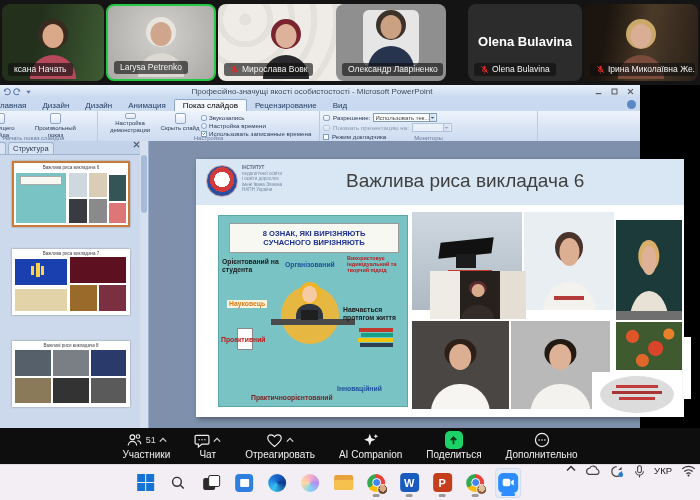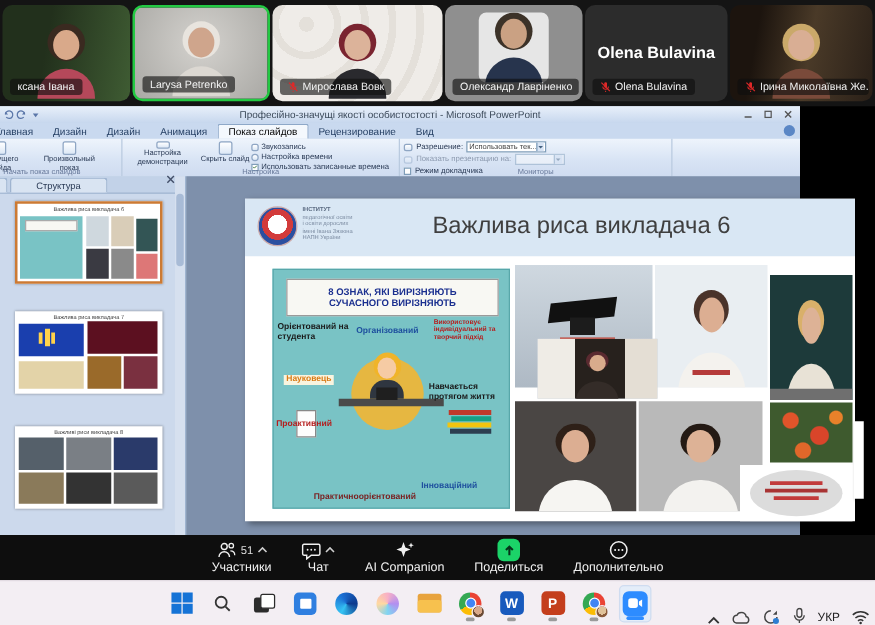--- a/index.html
+++ b/index.html
@@ -60,21 +60,21 @@
     display:flex;align-items:center;justify-content:center;}
   .dim{opacity:.45;}
 
   .pp-body{position:absolute;top:56px;left:0;width:100%;height:287px;}
   
   .thumbs-panel{position:absolute;top:0;left:0;width:149px;height:100%;
     background:#ccd9ec;border-right:1px solid #9fb4d0;}
   .panel-tabs{height:14px;display:flex;align-items:flex-end;border-bottom:1px solid #9fb4d0;background:#c2d2e8;}
   .panel-tab-cut{width:10px;height:12px;background:#d9e4f2;border:1px solid #9fb4d0;border-bottom:none;border-radius:3px 3px 0 0;margin-left:-4px;}
   .panel-tab{font-size:7.5px;color:#2a3a55;background:#d9e4f2;border:1px solid #9fb4d0;border-bottom:none;
-    border-radius:3px 3px 0 0;padding:1px 20px;margin-left:2px;}
+    border-radius:3px 3px 0 0;padding:1px 4px;margin-left:2px;}
   .panel-x{margin-left:auto;margin-right:8px;margin-bottom:2px;}
   .panel-x svg{width:7px;height:7px;}
   .thumb{position:absolute;left:12px;width:118px;height:66px;background:#fff;
     box-shadow:0 0 2px rgba(0,0,0,.35);overflow:hidden;}
   .thumb.selected{border:2px solid #cc7a33;}
   .thumb .t-title{font-size:4.5px;color:#444;text-align:center;white-space:nowrap;overflow:hidden;padding-top:2px;}
   .mini{position:absolute;}
   .panel-scroll{position:absolute;right:0;top:0;width:8px;height:100%;background:#d6e0ef;}
   .panel-scroll .sthumb{position:absolute;top:14px;left:1px;width:6px;height:58px;background:#a8bbd6;border-radius:3px;}
 
@@ -141,39 +141,39 @@
   .edge-ic{width:18px;height:18px;border-radius:50%;
     background:conic-gradient(from 210deg,#35c3f3,#1b6fd4,#0d3a8d,#35c3f3);}
   .copilot-ic{width:18px;height:18px;border-radius:50%;
     background:conic-gradient(#f8b0c6,#b28ff0,#7fd4f2,#ffd9a0,#f8b0c6);}
   .store-ic{width:18px;height:18px;border-radius:4px;background:#2f7fe0;display:flex;align-items:center;justify-content:center;}
   .store-ic div{width:9px;height:8px;background:#fff;border-radius:1px;}
   .tv-ic{position:relative;width:17px;height:15px;}
   .tv-ic .b1{position:absolute;left:0;bottom:0;width:12px;height:12px;background:#2b2b2b;border-radius:2px;}
   .tv-ic .b2{position:absolute;right:0;top:0;width:12px;height:12px;background:#fff;border:1.5px solid #2b2b2b;border-radius:2px;}
   .zoom-ic{width:20px;height:20px;border-radius:5px;background:#2d8cff;display:flex;align-items:center;justify-content:center;}
-  .tray{position:absolute;right:4px;top:0;height:100%;display:flex;align-items:flex-end;gap:9px;}
+  .tray{position:absolute;right:4px;top:0;height:100%;display:flex;align-items:flex-start;gap:9px;}
   .tray svg{display:block;}
   .lang{font-size:9.5px;color:#222;}
 </style>
 </head>
 <body>
 
 <div class="screen">
 
   <section class="video-strip">
 
     <div class="tile" style="left:2px;width:102px;background:linear-gradient(100deg,#22301c 35%,#3f5c33);">
       <div class="av" style="--hair:#3a2a20;--skin:#d9a98a;--top:#b5485a">
         <div class="hair"></div>
           <div class="face"></div>
           <div class="torso"></div>
       </div>
       <div class="pill">
-        <span>ксана Івана</span>
+        <span>ксана Начать</span>
       </div>
     </div>
 
     <div class="tile active" style="left: 106px; width: 110px; background: radial-gradient(circle at 50% 40%, rgb(212, 210, 206), rgb(169, 168, 164)); border-color: rgb(35, 201, 67); text-align: right;">
       <div class="av" style="--hair:#e8e4de;--skin:#cfa58c;--top:#dcd8d2">
         <div class="hair"></div>
           <div class="face"></div>
           <div class="torso"></div>
       </div>
       <div class="pill">
@@ -189,21 +189,21 @@
       </div>
       <div class="pill">
         <svg class="mic-off" viewBox="0 0 24 24" style="color: rgb(224, 40, 40);">
           <path fill="currentColor" d="M12 2a3 3 0 0 1 3 3v6a3 3 0 0 1-6 0V5a3 3 0 0 1 3-3zM5 11a7 7 0 0 0 14 0h-2a5 5 0 0 1-10 0H5zm6 9h2v3h-2z"></path>
           <line x1="3" y1="3" x2="21" y2="21" stroke="currentColor" stroke-width="2.5"></line>
         </svg>
         <span>Мирослава Вовк</span>
       </div>
     </div>
 
-    <div class="tile" style="left:356px;width:110px;background:#8f8f8f;">
+    <div class="tile" style="left:336px;width:110px;background:#8f8f8f;">
       <div style="position:absolute;left:50%;top:6px;transform:translateX(-50%);width:56px;height:56px;background:#e6e6e6;border-radius:6px;overflow:hidden;">
         <div class="av" style="--hair:#3c3228;--skin:#caa183;--top:#27344d;bottom:4px;">
           <div class="hair"></div>
             <div class="face"></div>
             <div class="torso"></div>
         </div>
       </div>
       <div class="pill">
         <span>Олександр Лавріненко</span>
       </div>
@@ -551,20 +551,31 @@
             <circle cx="11" cy="9" r="1" fill="#f0f0f0"></circle>
             <circle cx="15" cy="9" r="1" fill="#f0f0f0"></circle>
         </svg>
         <svg width="8" height="6" viewBox="0 0 10 7">
             <path d="M1 5.5 5 1.5 9 5.5" fill="none" stroke="#cfcfcf" stroke-width="1.6"></path>
           </svg>
       </div>
       <span class="zlabel">Чат</span>
     </div>
 
+    <div class="zbtn">
+      <div class="ztop">
+        <svg width="17" height="15" viewBox="0 0 24 21">
+          <path d="M12 19C6 14 2.5 10.8 2.5 7.2 2.5 4.6 4.6 2.5 7.2 2.5c1.9 0 3.7 1.1 4.8 2.8 1.1-1.7 2.9-2.8 4.8-2.8 2.6 0 4.7 2.1 4.7 4.7 0 3.6-3.5 6.8-9.5 11.8z" fill="none" stroke="#f0f0f0" stroke-width="1.6"></path>
+        </svg>
+        <svg width="8" height="6" viewBox="0 0 10 7">
+            <path d="M1 5.5 5 1.5 9 5.5" fill="none" stroke="#cfcfcf" stroke-width="1.6"></path>
+          </svg>
+      </div>
+      <span class="zlabel">Отреагировать</span>
+    </div>
 
     <div class="zbtn">
       <div class="ztop">
         <svg width="17" height="16" viewBox="0 0 24 22">
           <path d="M11 2l2.2 6.2L19 10.5l-5.8 2.3L11 19l-2.2-6.2L3 10.5l5.8-2.3z" fill="#f0f0f0"></path>
           <path d="M19.5 2.5l.9 2.3 2.3.9-2.3.9-.9 2.3-.9-2.3-2.3-.9 2.3-.9z" fill="#f0f0f0"></path>
         </svg>
       </div>
       <span class="zlabel">AI Companion</span>
     </div>

